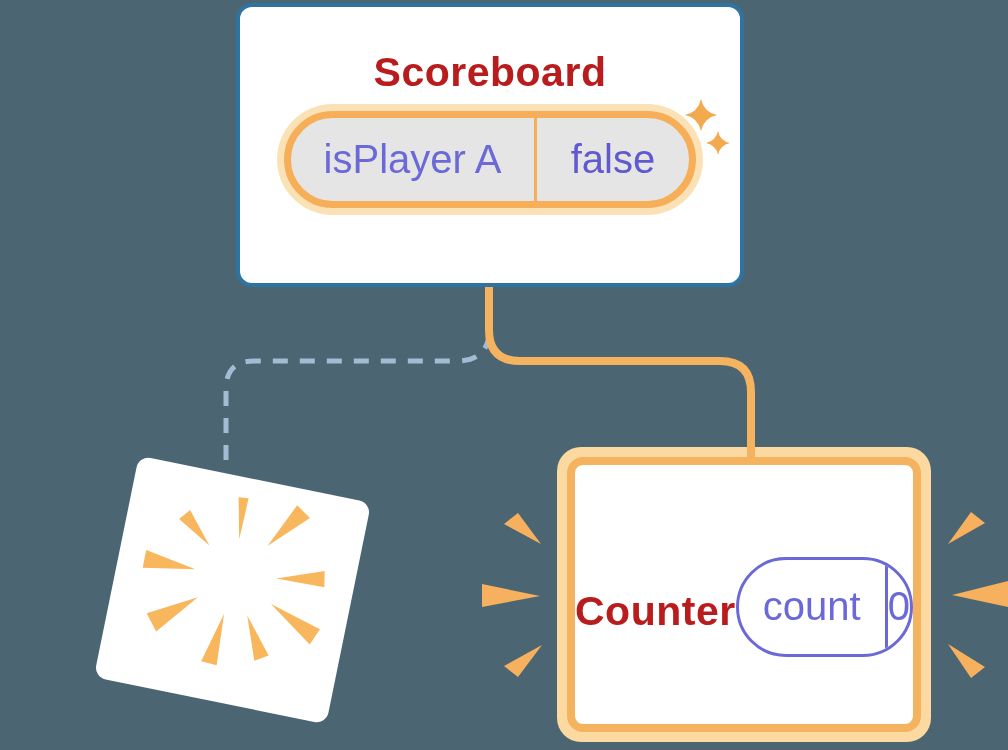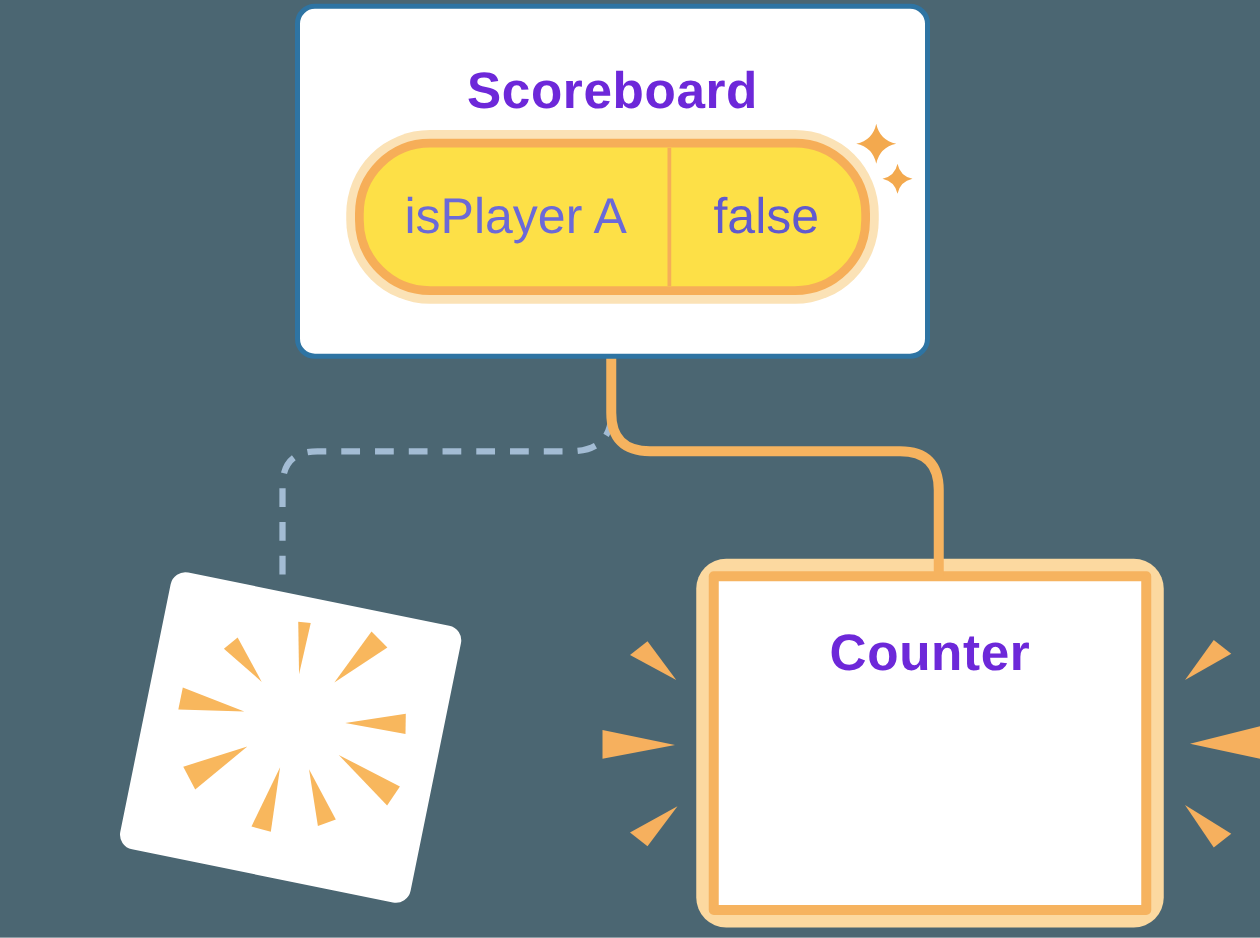--- a/index.html
+++ b/index.html
@@ -17,32 +17,32 @@
   .scoreboard-card {
     position:absolute; left:236px; top:3px;
     width:508px; height:284px;
     box-sizing:border-box;
     background:#ffffff;
     border:4px solid #2e74a3;
     border-radius:16px;
     display:flex; flex-direction:column; align-items:center;
   }
   .card-title {
-    color:#6d28d9;
+    color:#b91c1c;
     font-size:41px;
     font-weight:700;
     letter-spacing:0.5px;
   }
   .scoreboard-card .card-title { margin-top:42px; }
 
   .state-pill-scoreboard {
     margin-top:15px;
-    width:412px; height:125px;
+    width:412px; height:97px;
     box-sizing:border-box;
-    background:#fde047;
+    background:#e5e5e5;
     border:7px solid #f6ae58;
     border-radius:60px;
     box-shadow:0 0 0 7px #fbe2b6;
     display:flex;
     overflow:hidden;
   }
   .state-pill-scoreboard .state-key {
     width:243px;
     border-right:3px solid #f6ae58;
     display:flex; align-items:center; justify-content:center;
@@ -61,22 +61,22 @@
     box-sizing:border-box;
     background:#fcd9a0;
     border-radius:24px;
     padding:10px;
   }
   .counter-inner {
     width:100%; height:100%;
     box-sizing:border-box;
     background:#ffffff;
     border:8px solid #f6b35f;
-    border-radius:4px;
-    display:flex; flex-direction:column; align-items:center;
+    border-radius:16px;
+    display:flex; flex-direction:row; align-items:center;
   }
   .counter-inner .card-title { margin-top:34px; }
 
   .state-pill-counter {
     margin-top:24px;
     width:270px; height:100px;
     box-sizing:border-box;
     background:#ffffff;
     border:3px solid #6b69d8;
     border-radius:50px;
@@ -125,20 +125,24 @@
         <polygon points="86,127 39,153 52,169"></polygon>
         <polygon points="78,100 26,91 26,109"></polygon>
         <polygon points="87,74 61,43 52,54"></polygon>
       </g>
     </svg>
   </div>
 
   <div class="counter-card">
     <div class="counter-inner">
       <div class="card-title">Counter</div>
+      <div class="state-pill-counter">
+        <div class="state-key">count</div>
+        <div class="state-value">0</div>
+      </div>
     </div>
   </div>
 
   <svg class="abs" style="left:0;top:0" width="1008" height="750" viewBox="0 0 1008 750">
     <path d="M489,286 V330 Q489,361 520,361 H720 Q751,361 751,392 V461" fill="none" stroke="#f6b35f" stroke-width="8"></path>
   </svg>
 
   <div class="scoreboard-card">
     <div class="card-title">Scoreboard</div>
     <div class="state-pill-scoreboard">

